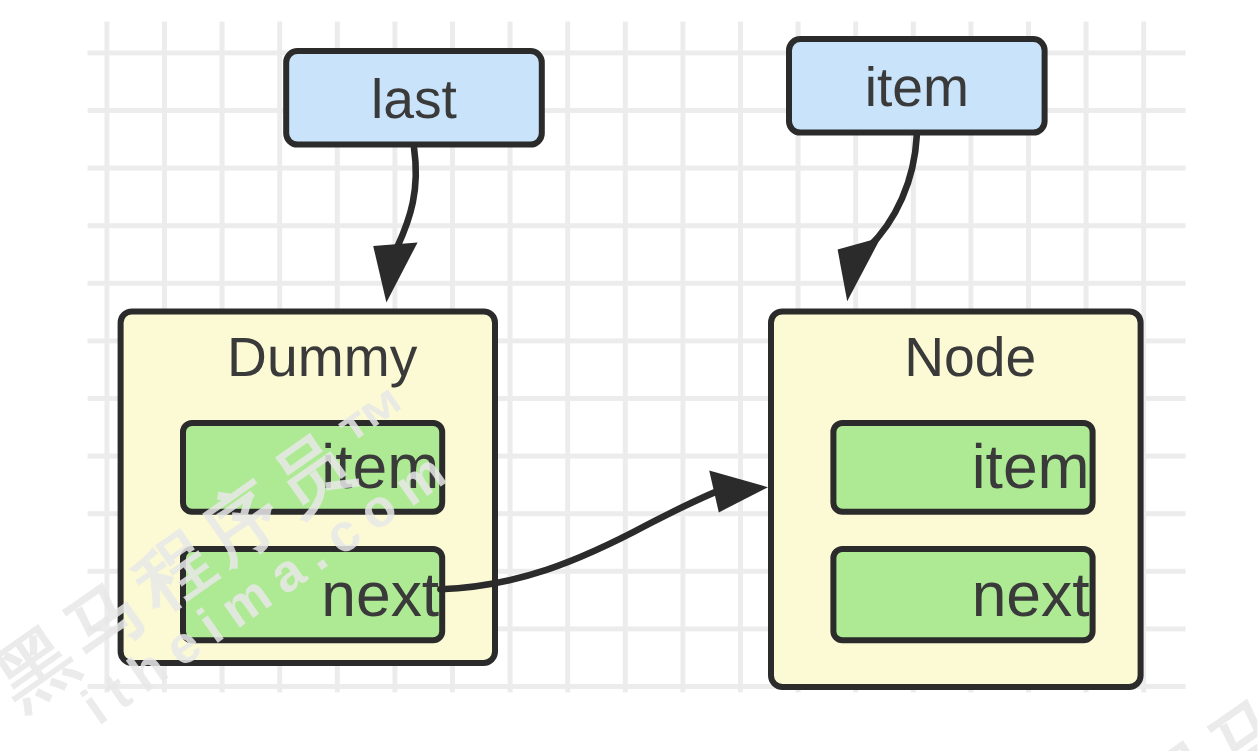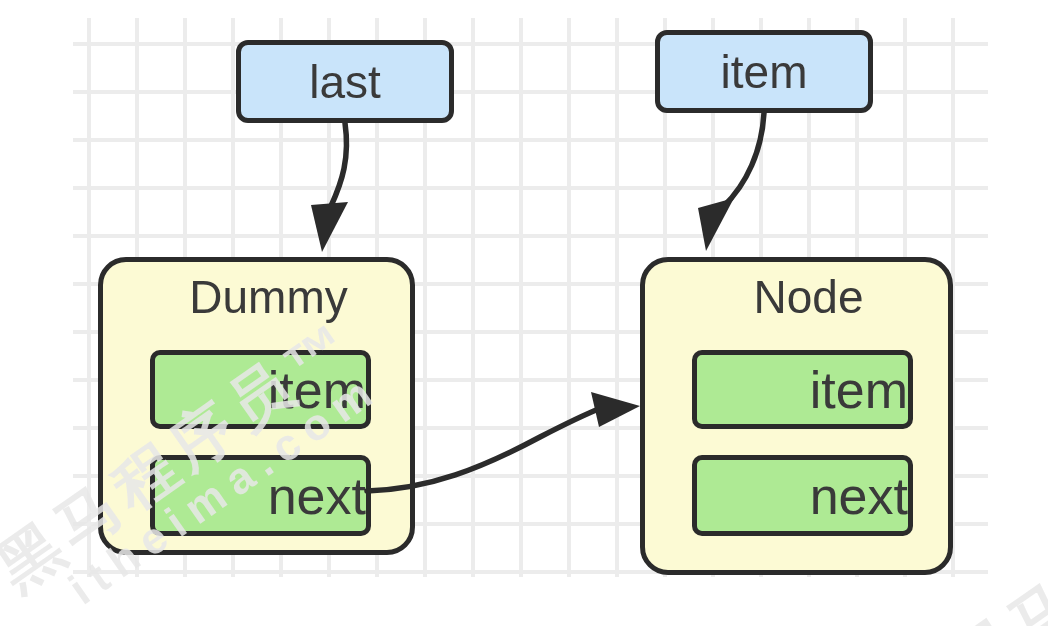--- a/index.html
+++ b/index.html
@@ -18,21 +18,21 @@
     z-index:0;
   }
   .shape{box-sizing:border-box;position:absolute;border:5px solid var(--stroke);color:var(--text);}
   .pointer{
     background:var(--pointer-fill);border-radius:12px;
     display:flex;align-items:center;justify-content:center;
     font-size:46px;font-weight:300;z-index:10;
   }
   #pointer-head{left:236px;top:40px;width:218px;height:83px;}
   #pointer-last{left:655px;top:30px;width:218px;height:83px;}
-  .rec{background:var(--node-fill);border-radius:28px;z-index:10;padding-left:24px;}
+  .rec{background:var(--node-fill);border-radius:12px;z-index:10;padding-left:24px;}
   #node-dummy{left:98px;top:257px;width:317px;height:298px;}
   #node-node{left:640px;top:257px;width:313px;height:318px;}
   .rec-title{
     text-align:center;margin-top:8px;font-size:46px;font-weight:300;color:var(--text);
   }
   .field{
     background:var(--field-fill);border-radius:10px;
     display:flex;align-items:center;justify-content:flex-end;
     font-size:52px;font-weight:300;
   }

